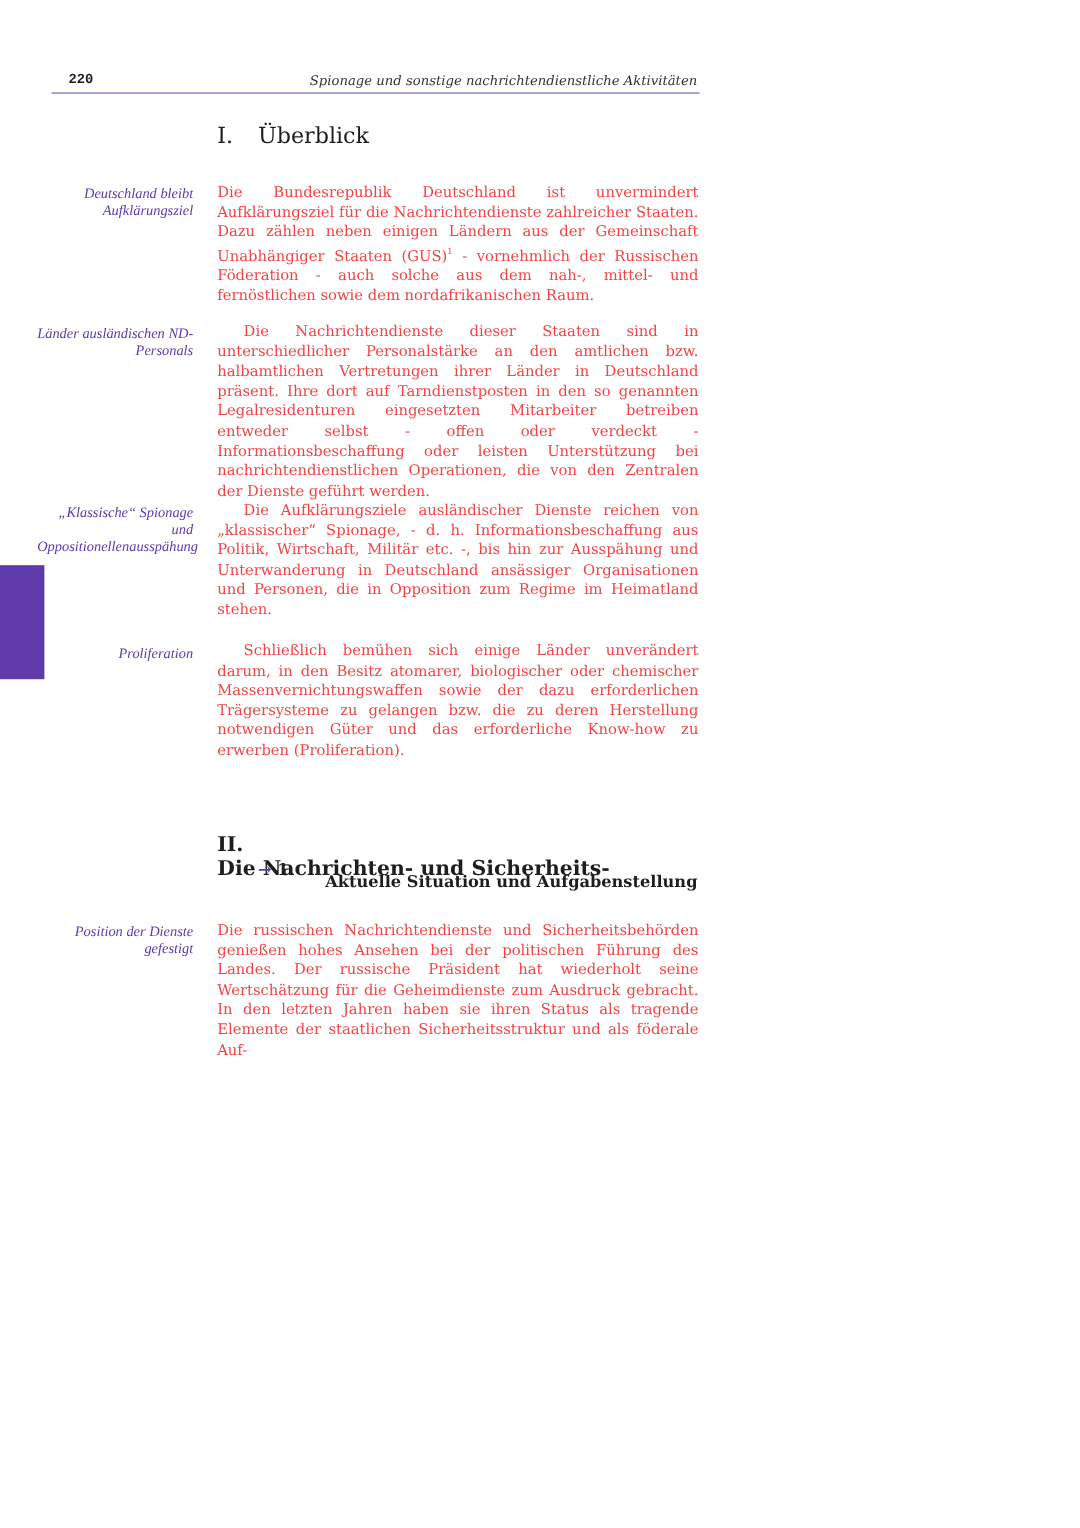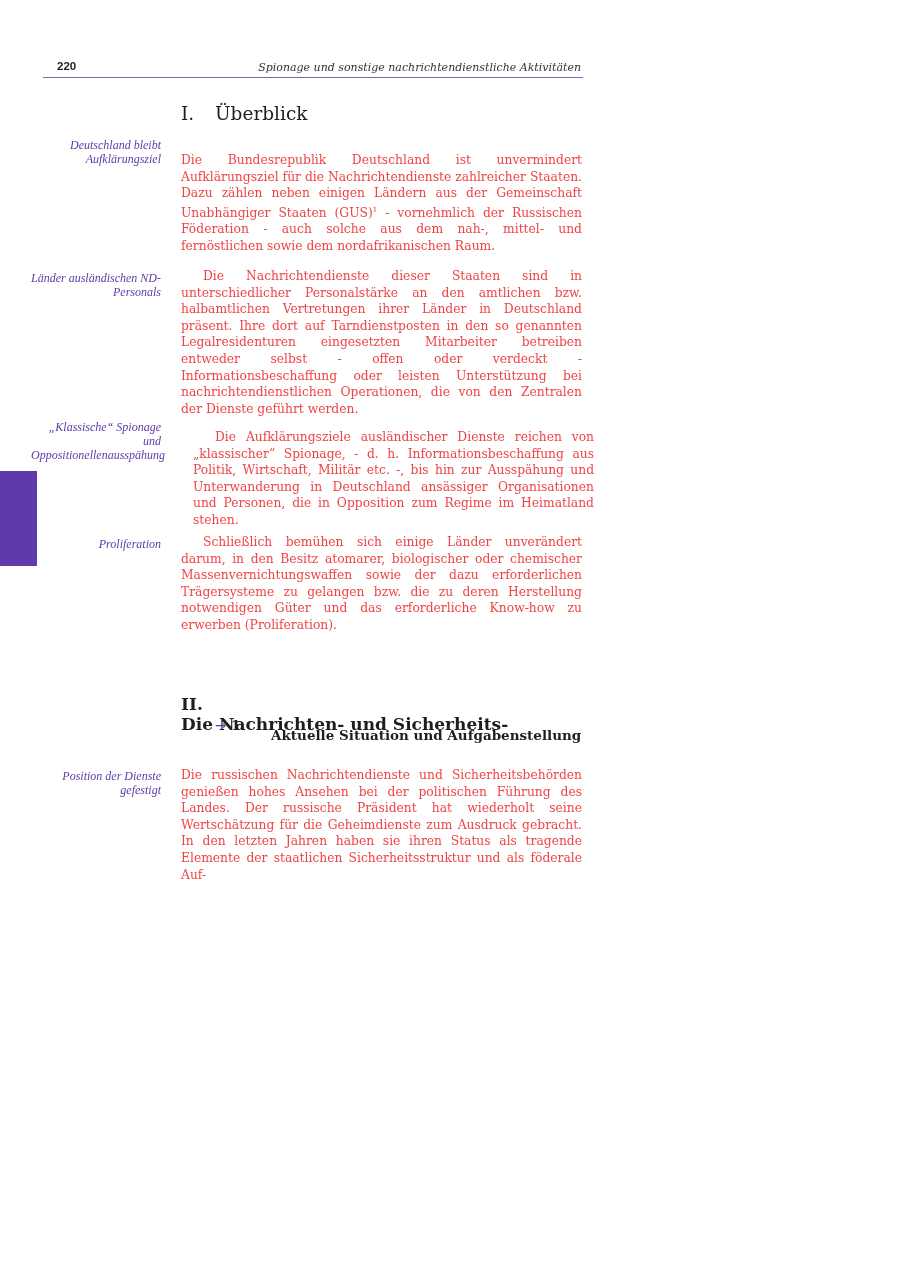--- a/index.html
+++ b/index.html
@@ -2,21 +2,21 @@
 <html><head>
 <meta charset="utf-8">
 <style>
   html, body { margin: 0; padding: 0; }
   body {
     width: 900px; height: 1273px; background: #ffffff; position: relative; overflow: hidden;
     font-family: "DejaVu Serif", serif; color: #1e1e1e;
   }
   .page-number {
     position: absolute; left: 57px; top: 60px; font-size: 11.5px; font-weight: bold;
-    font-family: Liberation Sans, sans-serif;
+    font-family: Liberation Mono, monospace;
   }
   .running-title {
     position: absolute; right: 319px; top: 61px; font-size: 11px; font-style: italic; color: #333;
   }
   .header-rule {
     position: absolute; left: 43px; top: 77px; width: 540px; height: 1px; background: #7a63c2;
   }
   .side-tab {
     position: absolute; left: 0; top: 471px; width: 37px; height: 95px; background: #5e3aaa;
   }
@@ -51,28 +51,28 @@
   <div class="header-rule"></div>
 </div>
 
 <div class="side-tab"></div>
 
 <div class="h1" style="top:104px;">
   <span class="num">I.</span>
   <span>Überblick</span>
 </div>
 
-<div class="marginal" style="top:138px;">Deutschland bleibt Aufklärungsziel</div>
+<div class="marginal" style="top:154px;">Deutschland bleibt Aufklärungsziel</div>
 <p class="para" style="top:152px; margin:0;"><span>Die Bundesrepublik Deutschland ist unvermindert Aufklärungsziel für die Nachrichtendienste zahlreicher Staaten. Dazu zählen neben einigen Ländern aus der Gemeinschaft Unabhängiger Staaten (GUS)</span><span class="sup">1</span><span> - vornehmlich der Russischen Föderation - auch solche aus dem nah-, mittel- und fernöstlichen sowie dem nordafrikanischen Raum.</span></p>
 
 <div class="marginal" style="top:271px;">Länder ausländischen ND-Personals</div>
 <p class="para indent" style="top:268px; margin:0;">Die Nachrichtendienste dieser Staaten sind in unterschiedlicher Personalstärke an den amtlichen bzw. halbamtlichen Vertretungen ihrer Länder in Deutschland präsent. Ihre dort auf Tarndienstposten in den so genannten Legalresidenturen eingesetzten Mitarbeiter betreiben entweder selbst - offen oder verdeckt - Informationsbeschaffung oder leisten Unterstützung bei nachrichtendienstlichen Operationen, die von den Zentralen der Dienste geführt werden.</p>
 
 <div class="marginal" style="top:420px;">„Klassische“ Spionage und Oppositionellenausspähung</div>
-<p class="para indent" style="top:417px; margin:12px;">Die Aufklärungsziele ausländischer Dienste reichen von „klassischer“ Spionage, - d. h. Informationsbeschaffung aus Politik, Wirtschaft, Militär etc. -, bis hin zur Ausspähung und Unterwanderung in Deutschland ansässiger Organisationen und Personen, die in Opposition zum Regime im Heimatland stehen.</p>
+<p class="para indent" style="top:417px; margin:0;">Die Aufklärungsziele ausländischer Dienste reichen von „klassischer“ Spionage, - d. h. Informationsbeschaffung aus Politik, Wirtschaft, Militär etc. -, bis hin zur Ausspähung und Unterwanderung in Deutschland ansässiger Organisationen und Personen, die in Opposition zum Regime im Heimatland stehen.</p>
 
 <div class="marginal" style="top:537px;">Proliferation</div>
 <p class="para indent" style="top:534px; margin:0;">Schließlich bemühen sich einige Länder unverändert darum, in den Besitz atomarer, biologischer oder chemischer Massenvernichtungswaffen sowie der dazu erforderlichen Trägersysteme zu gelangen bzw. die zu deren Herstellung notwendigen Güter und das erforderliche Know-how zu erwerben (Proliferation).</p>
 
 <div class="h1" style="top:694px; font-weight:bold; font-size:17px;flex-direction:column;">
   <span class="num">II.</span>
   <span>
     <span style="display:block;">Die Nachrichten- und Sicherheits-</span>
   </span>
 </div>

